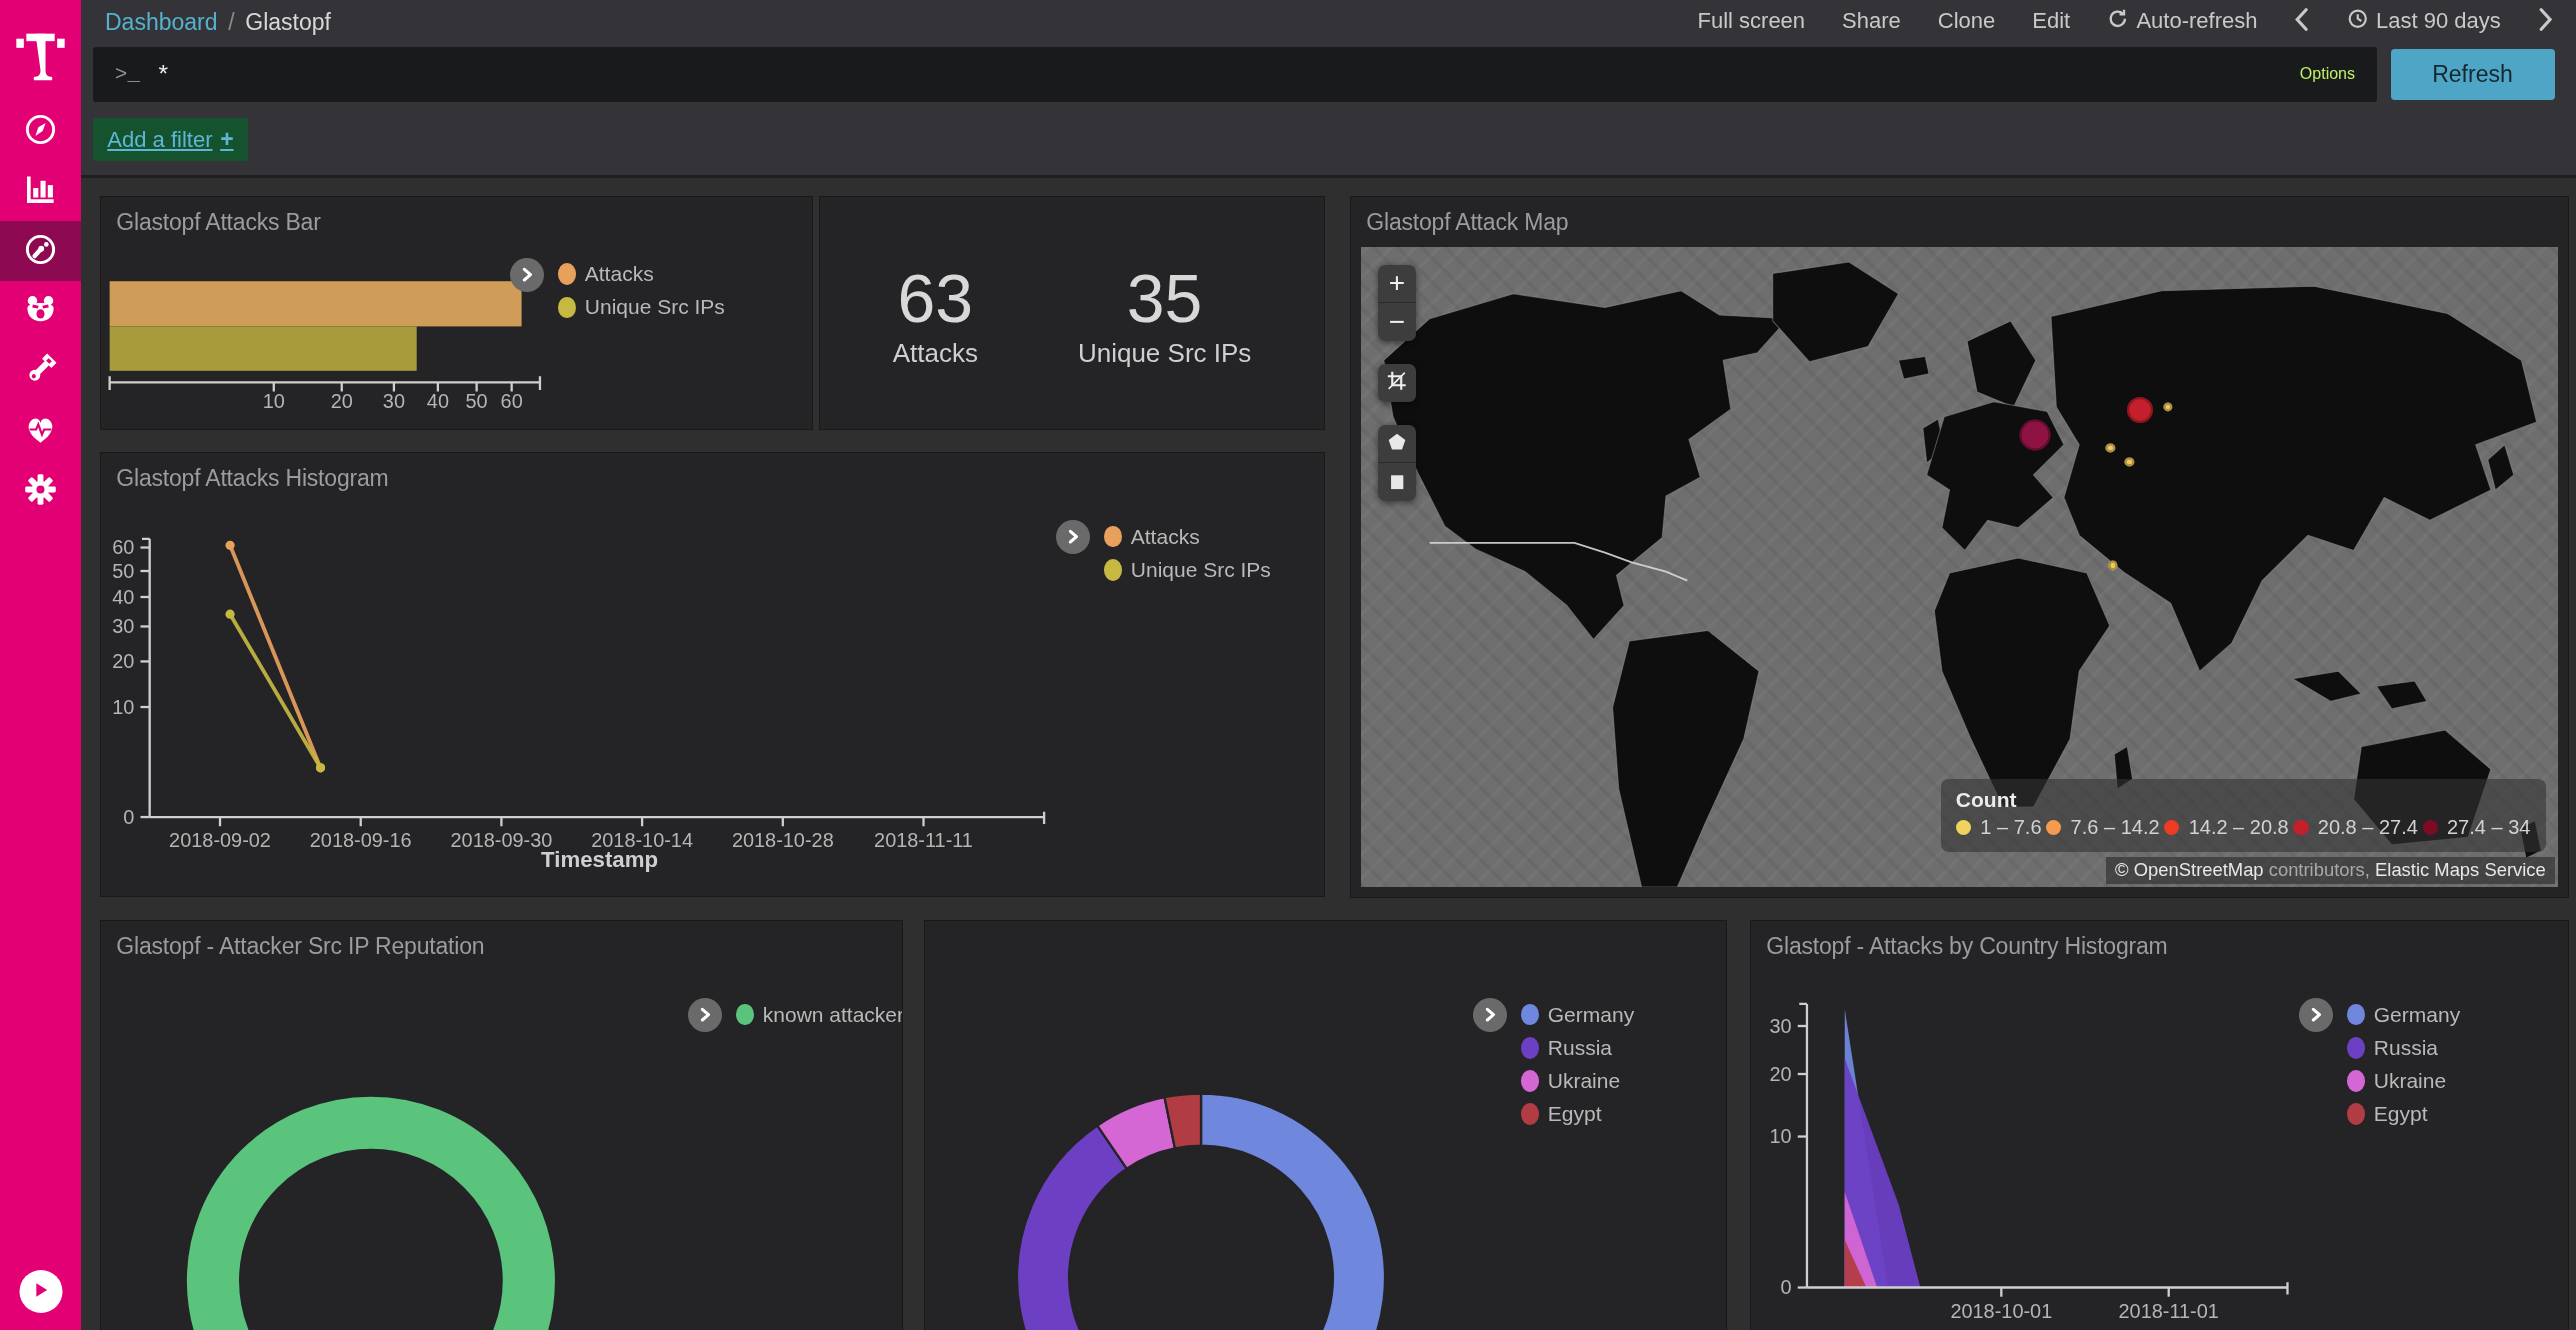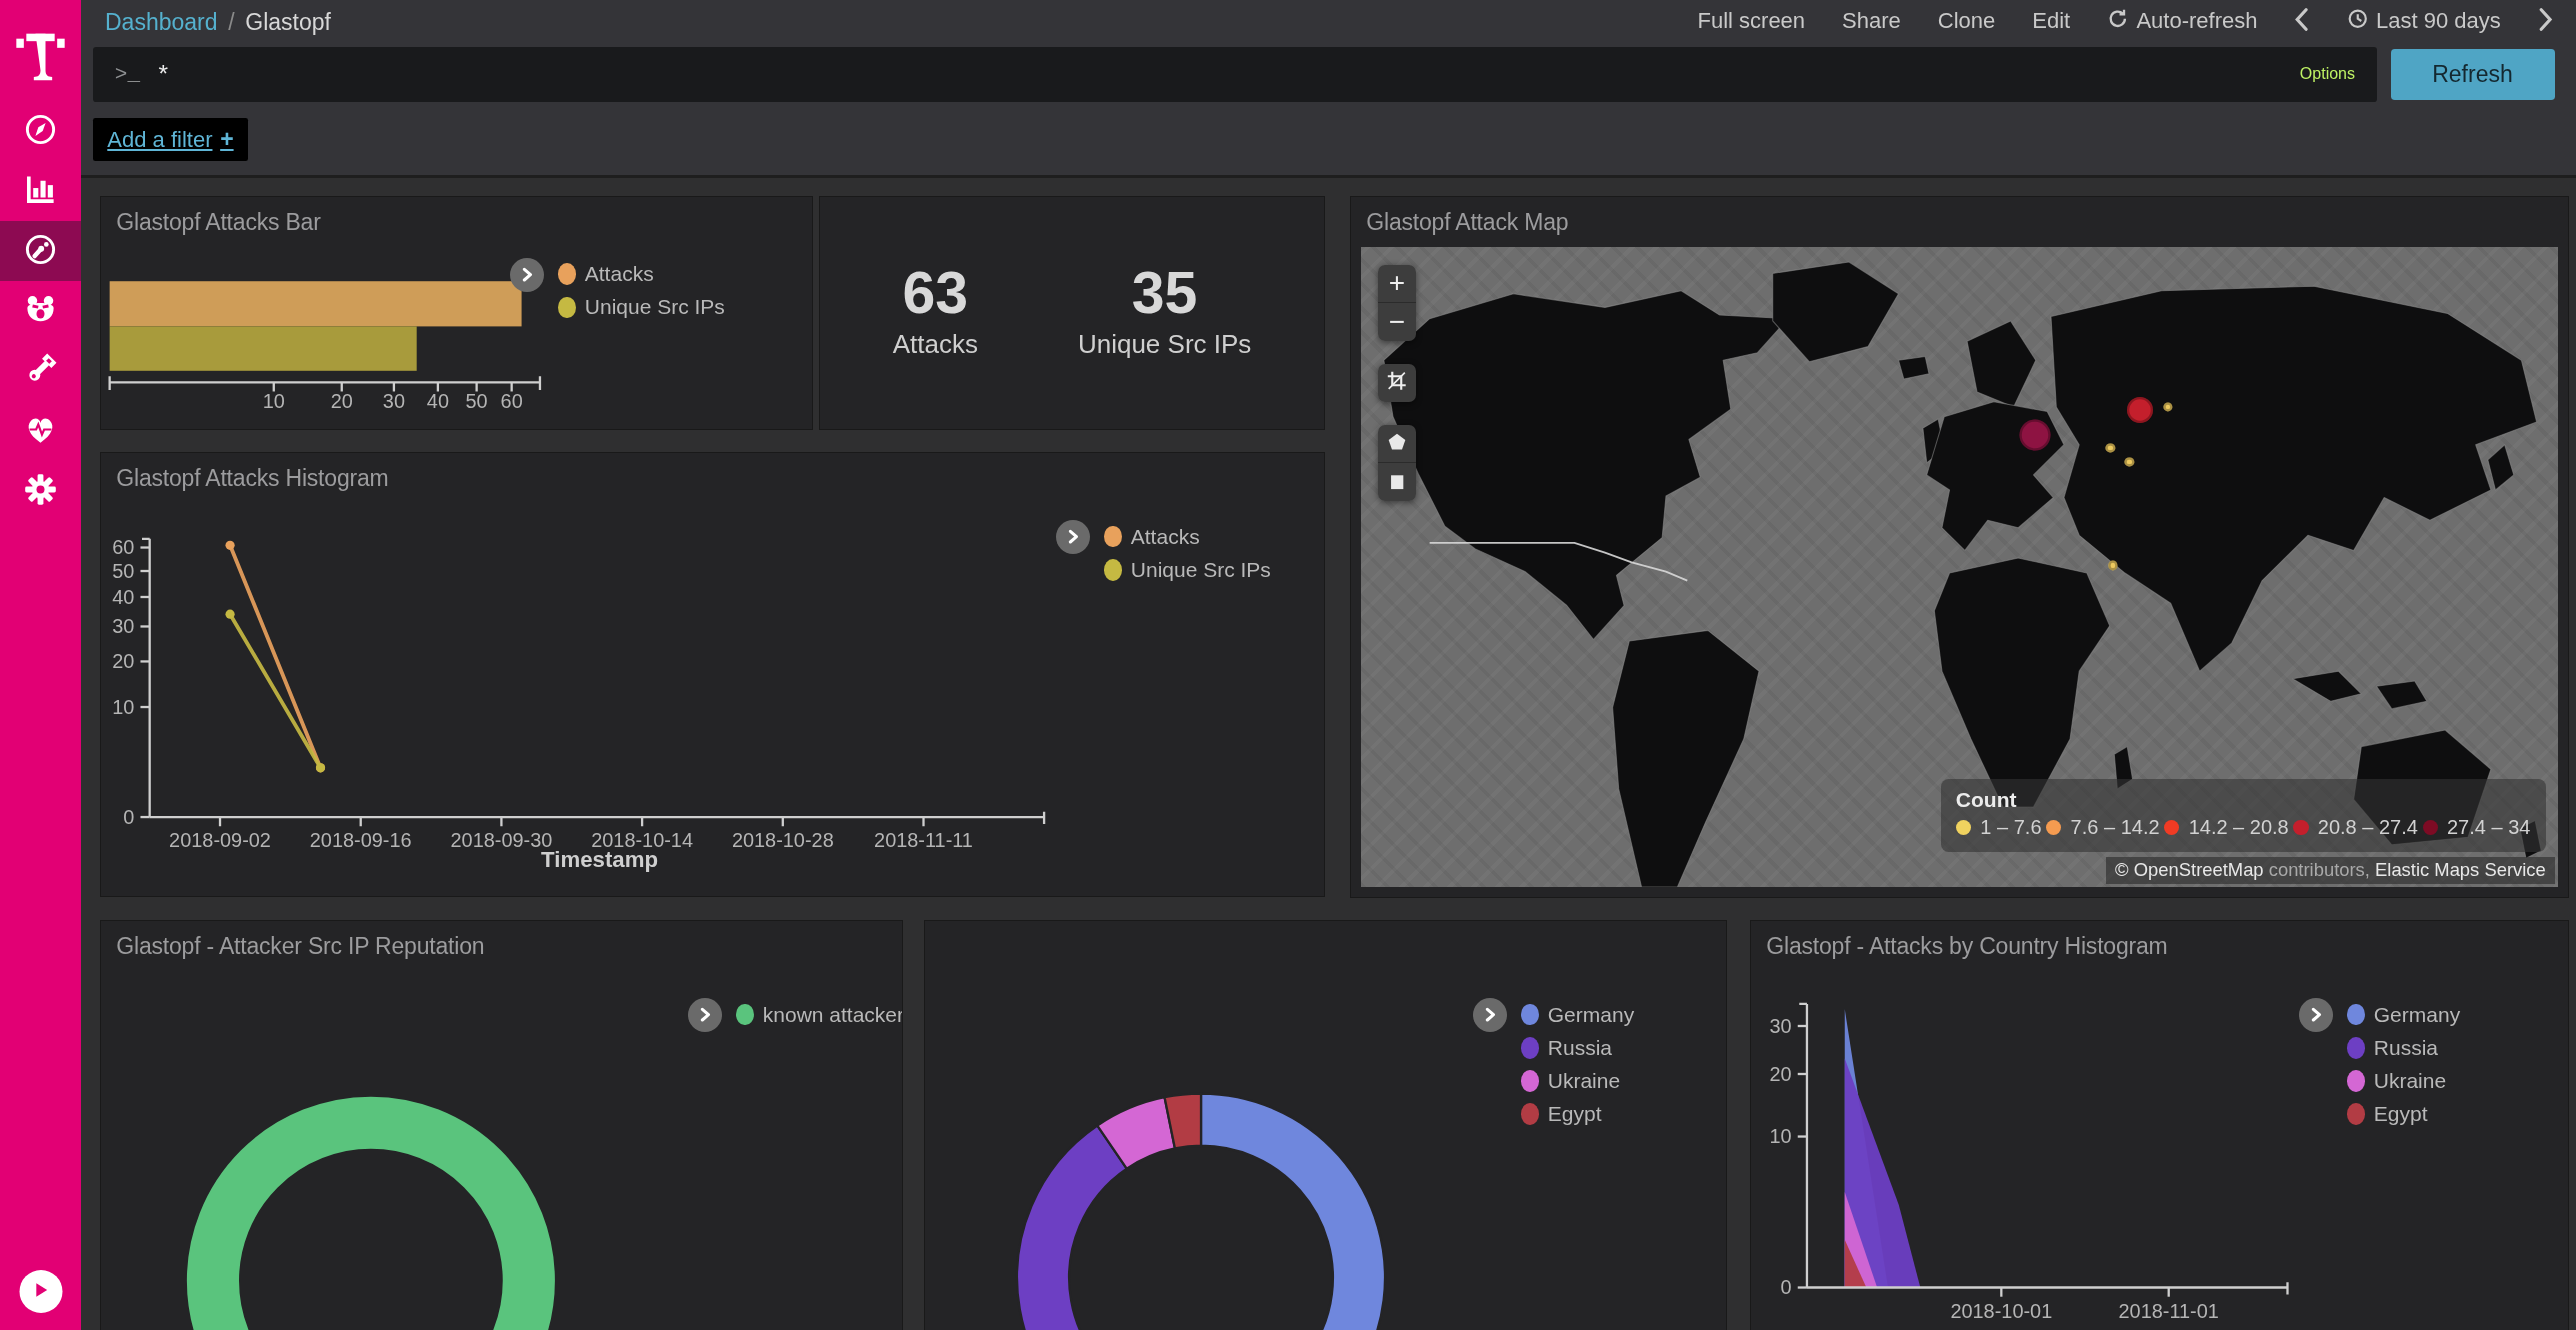--- a/index.html
+++ b/index.html
@@ -35,41 +35,41 @@
   .query-input{flex:1;height:55px;background:#191a1c;border-radius:3.1px;
                display:flex;align-items:center;padding:0 21.5px;cursor:text}
   .prompt{color:#8f9193;font-family:"Liberation Mono",monospace;font-size:21px}
   .qtext{color:#ececec;font-size:24.5px;margin-left:18.4px}
   .options{margin-left:auto;color:#bef264;font-size:16px;text-decoration:none;cursor:pointer}
   .refresh-btn{width:164px;height:51px;background:#4fa5c5;color:#142830;font-size:23px;
                border:none;border-radius:3.8px;cursor:pointer;font-family:inherit}
 
   .filterbar{height:74px;background:#343438;border-bottom:3.1px solid #1e1e1e;
              display:flex;align-items:center;padding-left:12.3px;flex:0 0 auto}
-  .addfilter{background:#000000;padding:7.7px 14px;border-radius:2.3px;color:#5fb5d6;
+  .addfilter{background:#14532d;padding:7.7px 14px;border-radius:2.3px;color:#5fb5d6;
              font-size:22px;text-decoration:underline;cursor:pointer;display:flex;gap:7.7px;align-items:center}
   .addfilter b{font-size:23px}
 
   
   .dashboard{position:relative;flex:1;background:#2f2f30;overflow:hidden}
   .panel{position:absolute;background:#242426;border:0.8px solid #191919;overflow:hidden}
   .ptitle{margin:0;padding:12.3px 15.3px;font-size:23px;font-weight:400;color:#9c9c9e;letter-spacing:-0.2px}
   .chart-abs{position:absolute;inset:0;pointer-events:none}
   .tick{fill:#b5b5b5;font-size:26px}
   .xlab{fill:#cfcfcf;font-weight:bold;font-size:29px}
 
   .legend{position:absolute;display:flex;gap:14px;align-items:flex-start}
   .lg-expand{width:34px;height:34px;border-radius:50%;background:#6a6a6a;display:flex;
              align-items:center;justify-content:center;flex:0 0 auto;cursor:pointer}
   .legend ul{list-style:none;margin:4.6px 0 0;padding:0;display:flex;flex-direction:column;gap:9.2px}
   .legend li{display:flex;align-items:center;gap:9.2px;font-size:21px;color:#b9b9b9;white-space:nowrap;cursor:pointer}
   .ldot{width:17.6px;height:21.5px;border-radius:50%;flex:0 0 auto}
 
   .metric-row{display:flex;justify-content:center;gap:100px;margin-top:67px}
-  .metric-value{font-size:59px;font-weight:700;color:#d8d8d8;text-align:center;line-height:1}
+  .metric-value{font-size:68px;font-weight:400;color:#d8d8d8;text-align:center;line-height:1}
   .metric-label{font-size:26px;color:#cfcfcf;text-align:center;margin-top:6.1px}
 
   
   .map-area{position:absolute;left:10px;right:10px;top:50px;bottom:10px;overflow:hidden;
             background:#6e6e6e;
             background-image:
               repeating-linear-gradient(-45deg, rgba(255,255,255,.035) 0 3.8px, transparent 3.8px 17px),
               repeating-linear-gradient(45deg, rgba(0,0,0,.05) 0 3.8px, transparent 3.8px 17px)}
   .world{position:absolute;inset:0;width:100%;height:100%}
   .map-dot{position:absolute;border-radius:50%;transform:translate(-50%,-50%);

